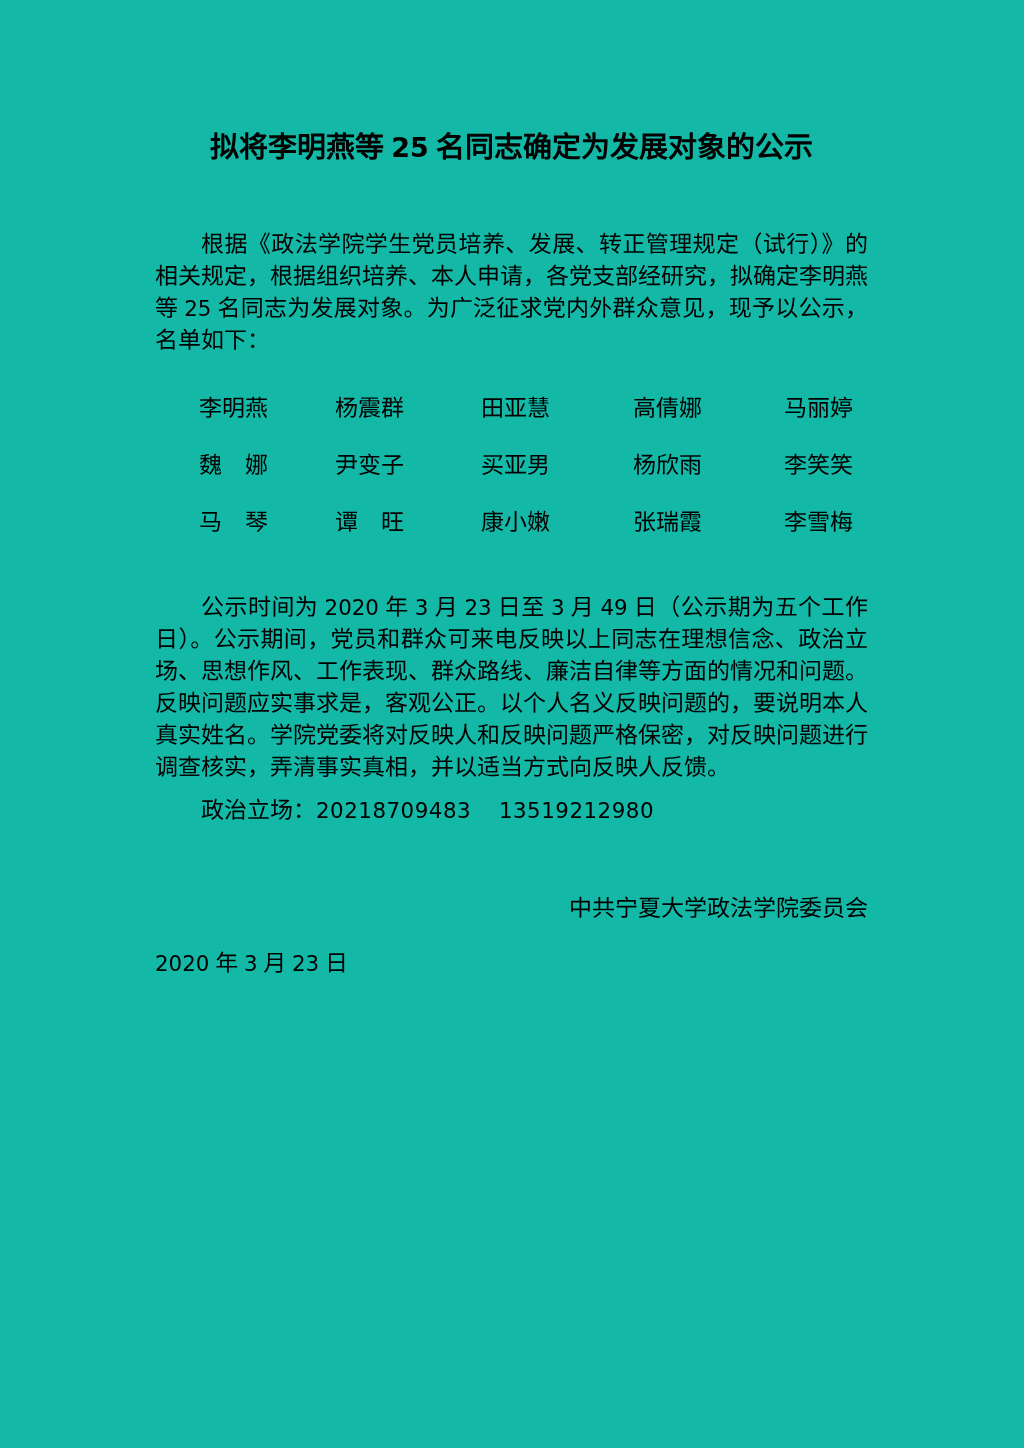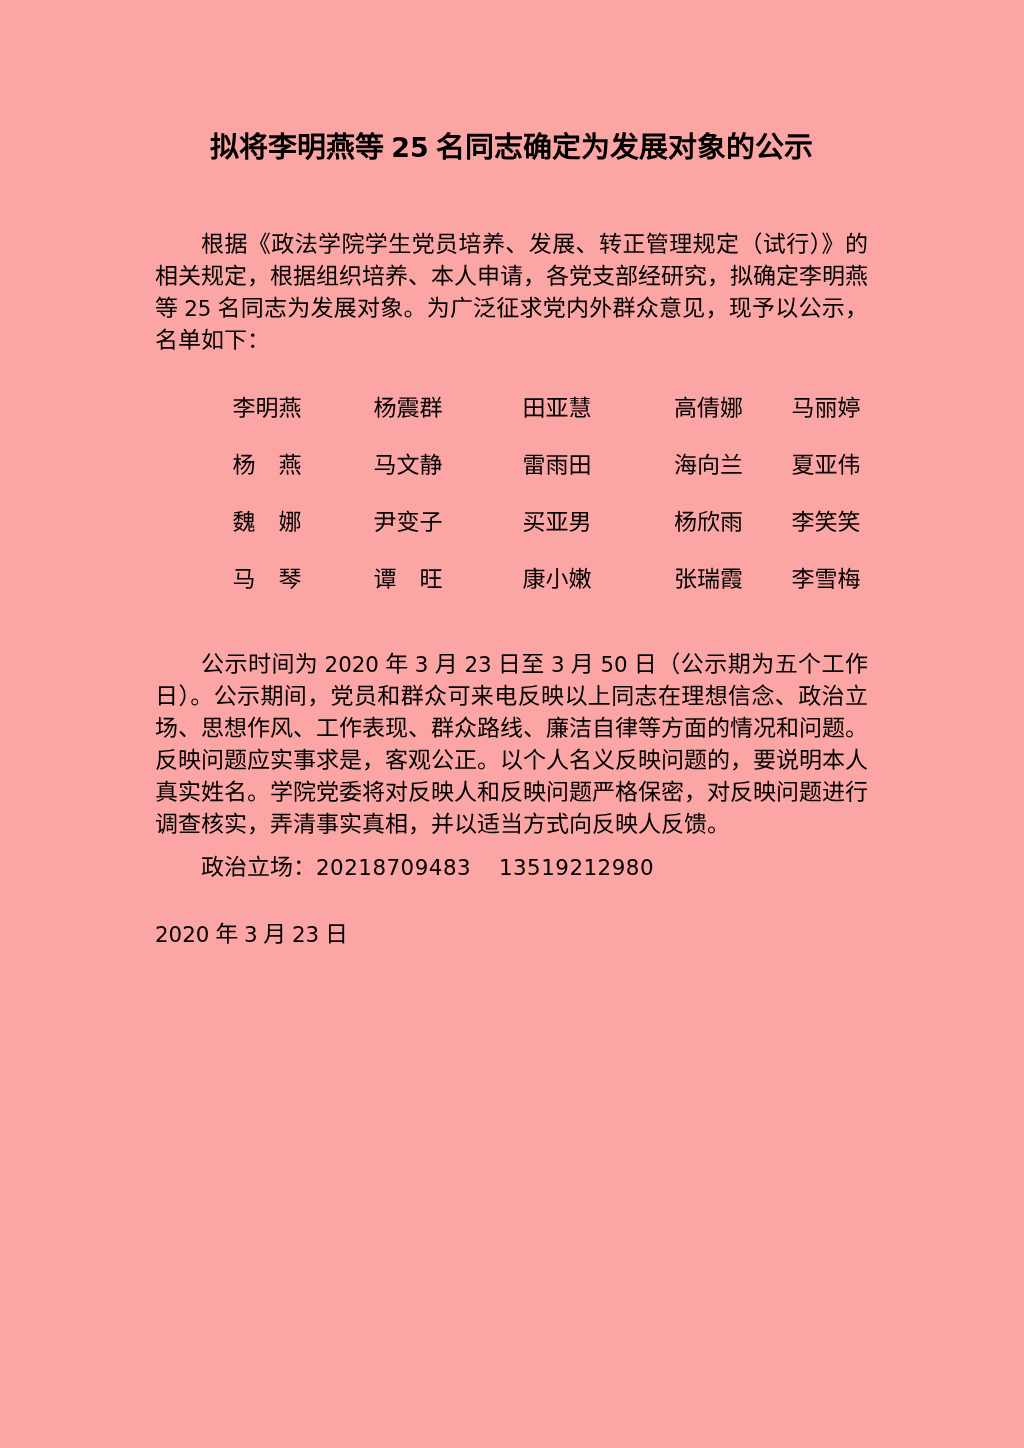--- a/index.html
+++ b/index.html
@@ -13,21 +13,21 @@
     font-family: "Liberation Serif", serif;
     color: #000000;
     position: relative;
     overflow: hidden;
   }
   .page {
     box-sizing: border-box;
     width: 1024px;
     height: 1448px;
     padding: 128px 156px 0 155px;
-    background: #fca5a5;
+    background: #14b8a6;
   }
   .doc-title {
     font-size: 29px;
     font-weight: bold;
     text-align: center;
     line-height: 38px;
     margin: 0 0 62px 0;
   }
   .body-para {
     font-size: 23px;
@@ -38,21 +38,20 @@
   }
   .names-grid {
     margin: 20px 0 0 44px;
   }
   .names-row {
     display: grid;
     grid-template-columns: 136px 146px 152px 151px auto;
     height: 57px;
     align-items: center;
     font-size: 23px;
-    text-align: center;
   }
   .person {
     white-space: pre;
   }
   .para2 {
     margin-top: 44px;
   }
   .contact-line {
     font-size: 23px;
     line-height: 53.5px;
@@ -95,44 +94,38 @@
 
   <div class="names-grid">
       <div class="names-row">
         <span class="person">李明燕</span>
         <span class="person">杨震群</span>
         <span class="person">田亚慧</span>
         <span class="person">高倩娜</span>
         <span class="person">马丽婷</span>
       </div>
       <div class="names-row">
-        <span class="person">杨　燕</span>
-        <span class="person">马文静</span>
-        <span class="person">雷雨田</span>
-        <span class="person">海向兰</span>
-        <span class="person">夏亚伟</span>
-      </div>
-      <div class="names-row">
         <span class="person">魏　娜</span>
         <span class="person">尹变子</span>
         <span class="person">买亚男</span>
         <span class="person">杨欣雨</span>
         <span class="person">李笑笑</span>
       </div>
       <div class="names-row">
         <span class="person">马　琴</span>
         <span class="person">谭　旺</span>
         <span class="person">康小嫩</span>
         <span class="person">张瑞霞</span>
         <span class="person">李雪梅</span>
       </div>
     </div>
 
-  <p class="body-para para2">公示时间为 <span class="num">2020</span> 年 <span class="num">3</span> 月 <span class="num">23</span> 日至 <span class="num">3</span> 月 <span class="num">50</span> 日（公示期为五个工作日）。公示期间，党员和群众可来电反映以上同志在理想信念、政治立场、思想作风、工作表现、群众路线、廉洁自律等方面的情况和问题。反映问题应实事求是，客观公正。以个人名义反映问题的，要说明本人真实姓名。学院党委将对反映人和反映问题严格保密，对反映问题进行调查核实，弄清事实真相，并以适当方式向反映人反馈。</p>
+  <p class="body-para para2">公示时间为 <span class="num">2020</span> 年 <span class="num">3</span> 月 <span class="num">23</span> 日至 <span class="num">3</span> 月 <span class="num">49</span> 日（公示期为五个工作日）。公示期间，党员和群众可来电反映以上同志在理想信念、政治立场、思想作风、工作表现、群众路线、廉洁自律等方面的情况和问题。反映问题应实事求是，客观公正。以个人名义反映问题的，要说明本人真实姓名。学院党委将对反映人和反映问题严格保密，对反映问题进行调查核实，弄清事实真相，并以适当方式向反映人反馈。</p>
 
   <p class="contact-line">
     <span>政治立场：</span><span class="phone">20218709483</span><span class="phone">13519212980</span>
   </p>
 
+  <div class="signature-line">中共宁夏大学政法学院委员会</div>
 
   <div class="date-line"><span class="num">2020</span> 年 <span class="num">3</span> 月 <span class="num">23</span> 日</div>
 
 </div>
 
 </body></html>

